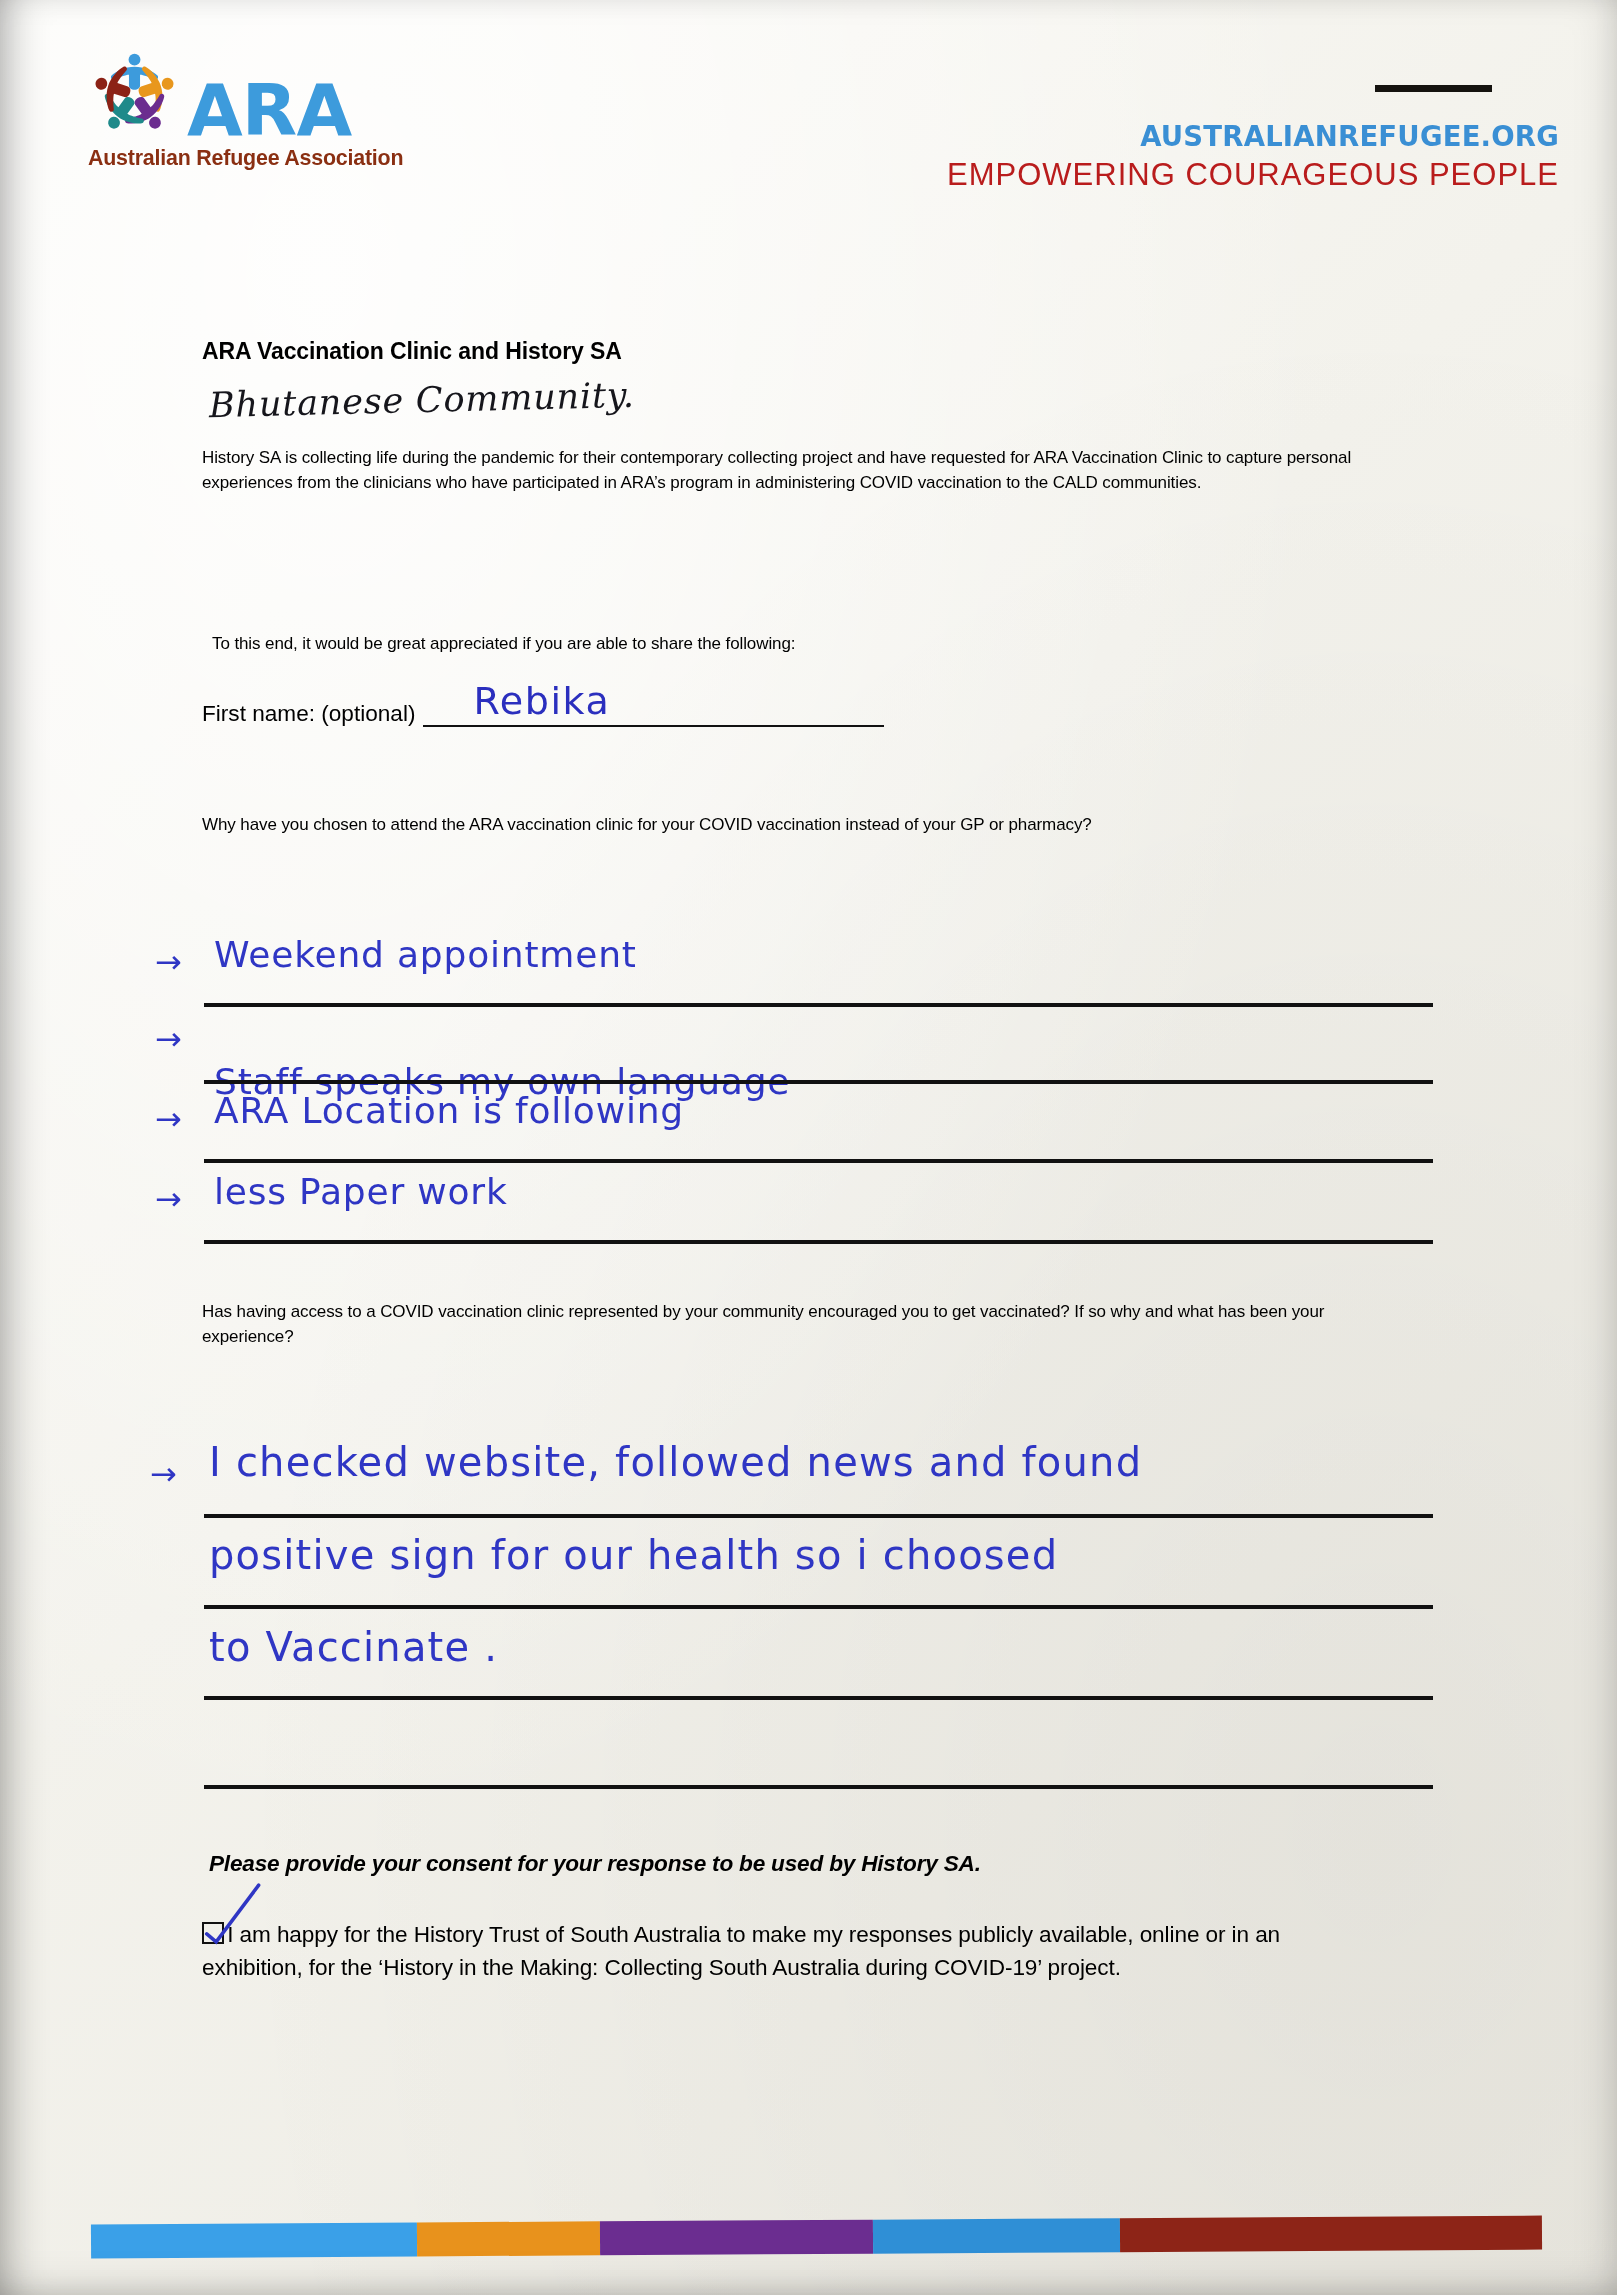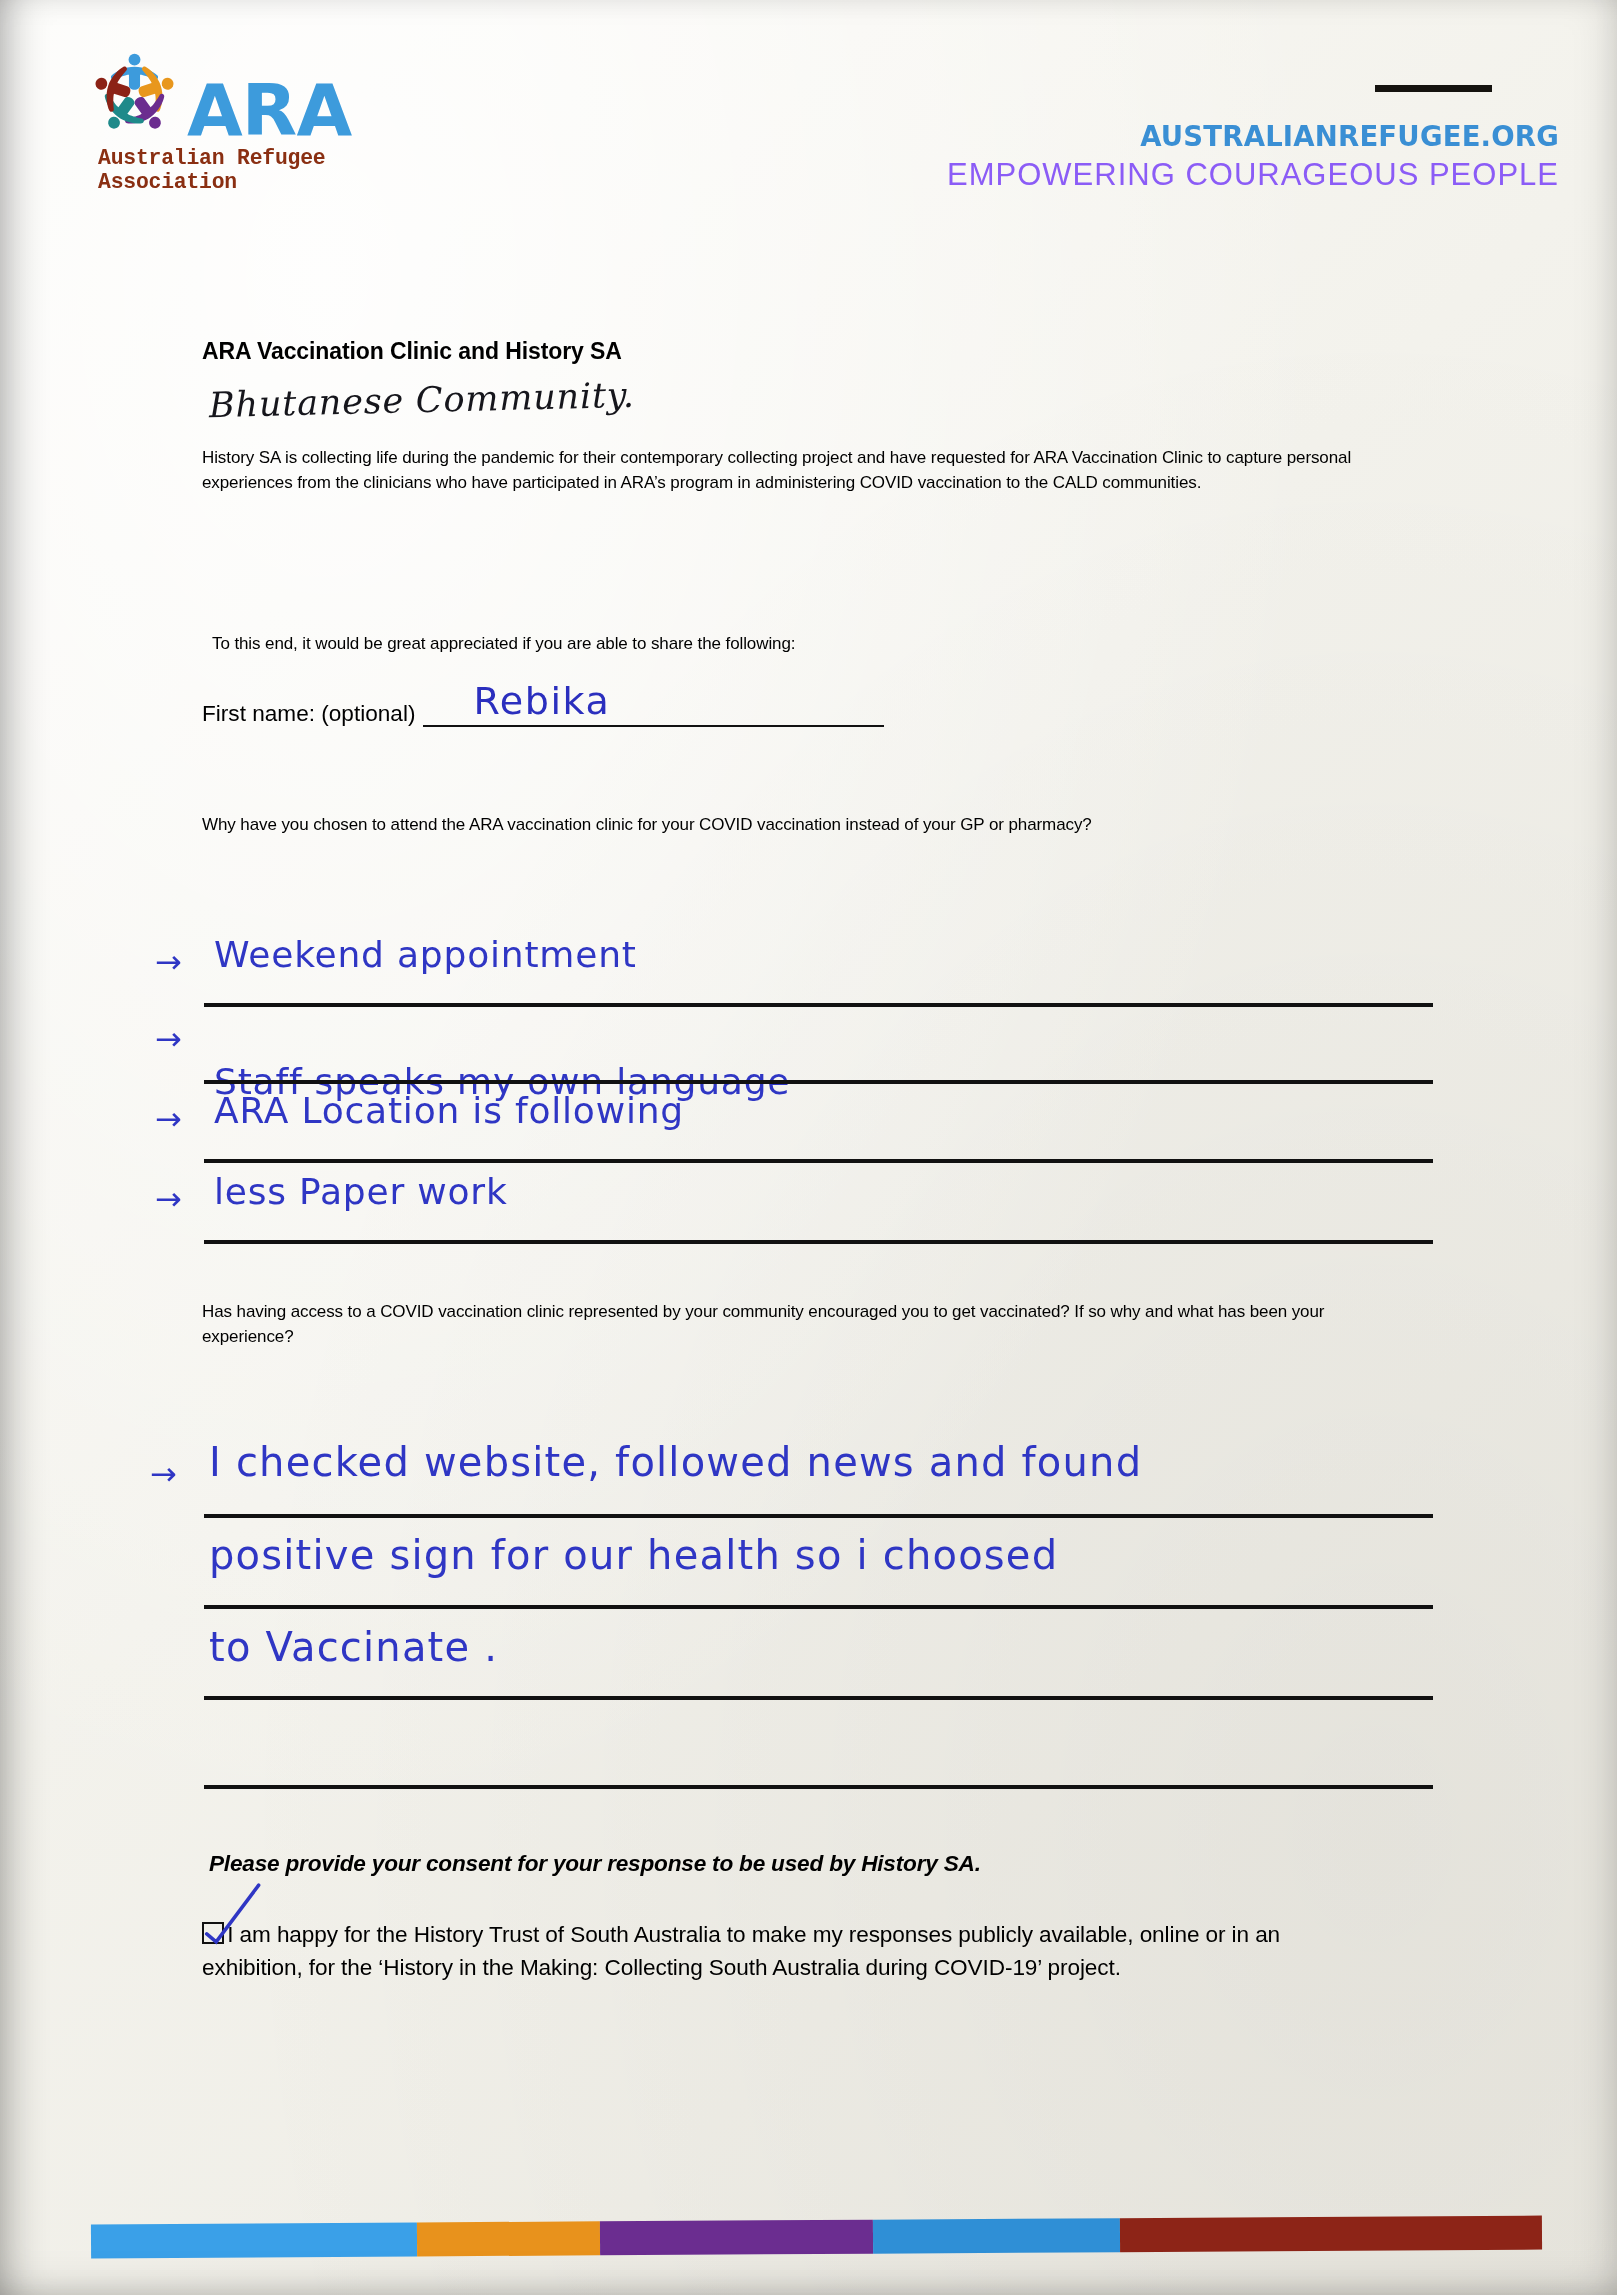--- a/index.html
+++ b/index.html
@@ -46,47 +46,47 @@
   .logo-mark { width: 95px; height: 95px; flex: none; margin-right: 4.9px; }
   .logo-ara {
     font-family: "DejaVu Sans", sans-serif;
     font-weight: bold;
     font-size: 72px;
     line-height: 0.88;
     letter-spacing: -0.8px;
     color: #3d9bdc;
   }
   .logo-sub {
-    font-family: Liberation Mono, monospace;
+    font-family: Liberation Sans, sans-serif;
     font-weight: bold;
     font-size: 21.4px;
     letter-spacing: -0.2px;
     color: #8a2f12;
     margin-top: 4px;
-    margin-left: 11px;
+    margin-left: 1px;
   }
 
   .header-right {
     position: absolute;
     right: 58px;
     top: 120px;
     text-align: right;
   }
   .site-url {
     font-family: "DejaVu Sans", sans-serif;
     font-weight: bold;
     font-size: 27.5px;
     letter-spacing: 0.2px;
     color: #3a8fd4;
   }
   .site-tag {
     font-family: "Liberation Sans", sans-serif;
     font-size: 31px;
     letter-spacing: 1px;
-    color: #8b5cf6;
+    color: #b91c1c;
     margin-top: 4.9px;
   }
   .scan-bar {
     position: absolute;
     right: 125px;
     top: 85px;
     width: 117px;
     height: 7.3px;
     background: #15130f;
   }

